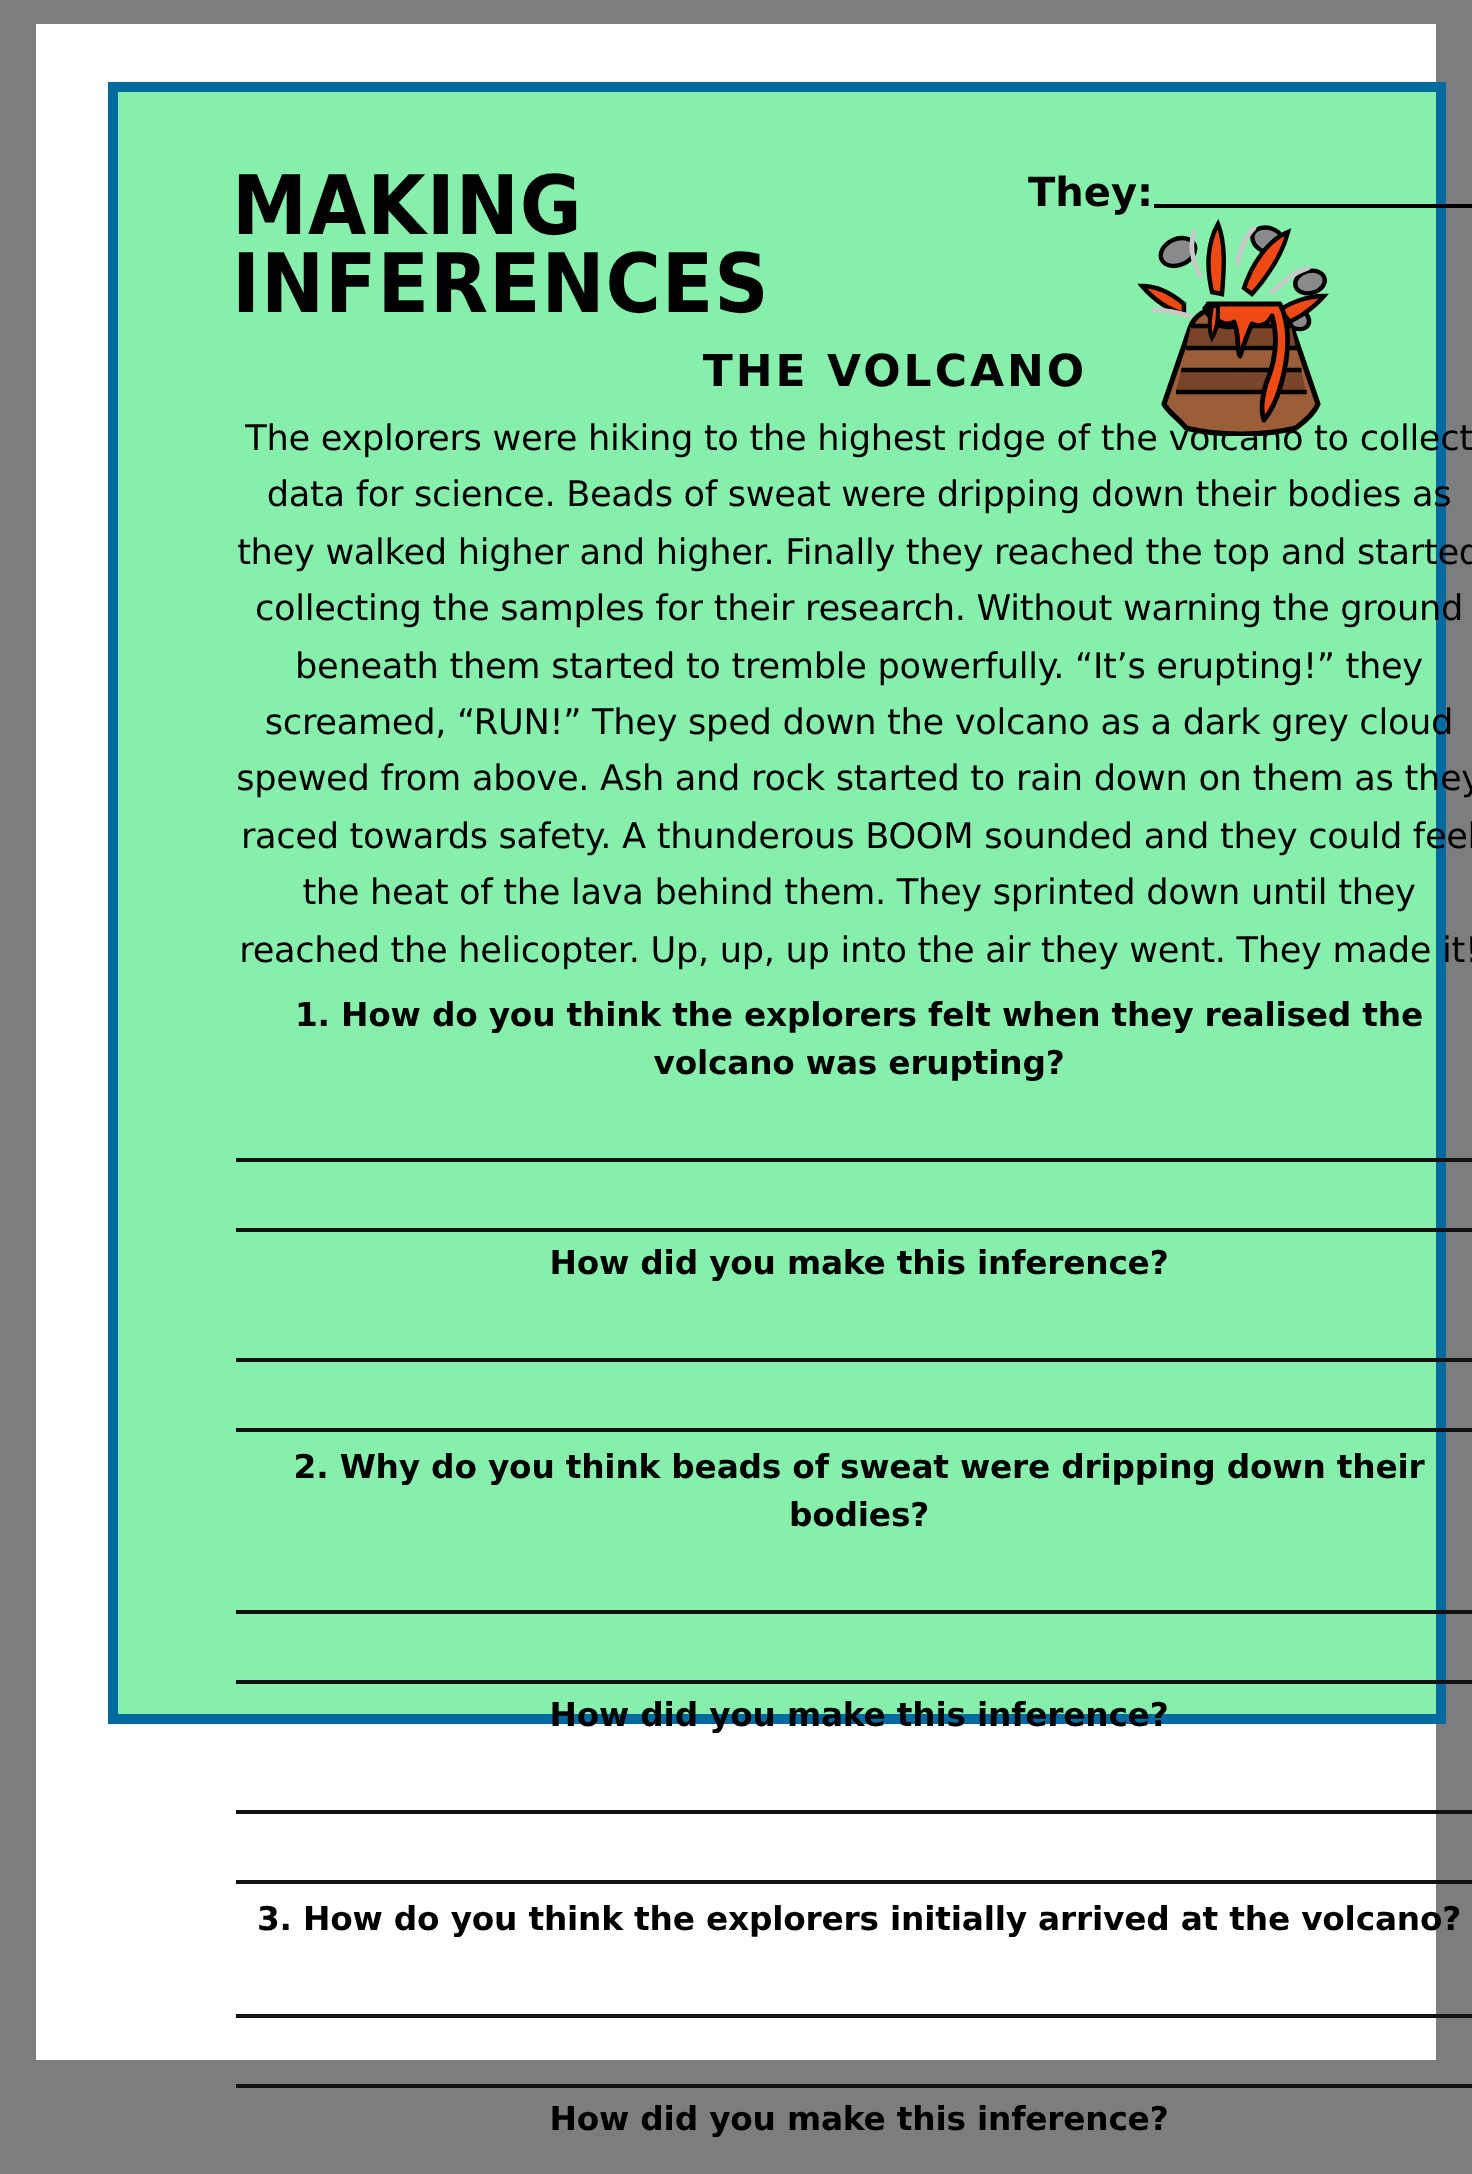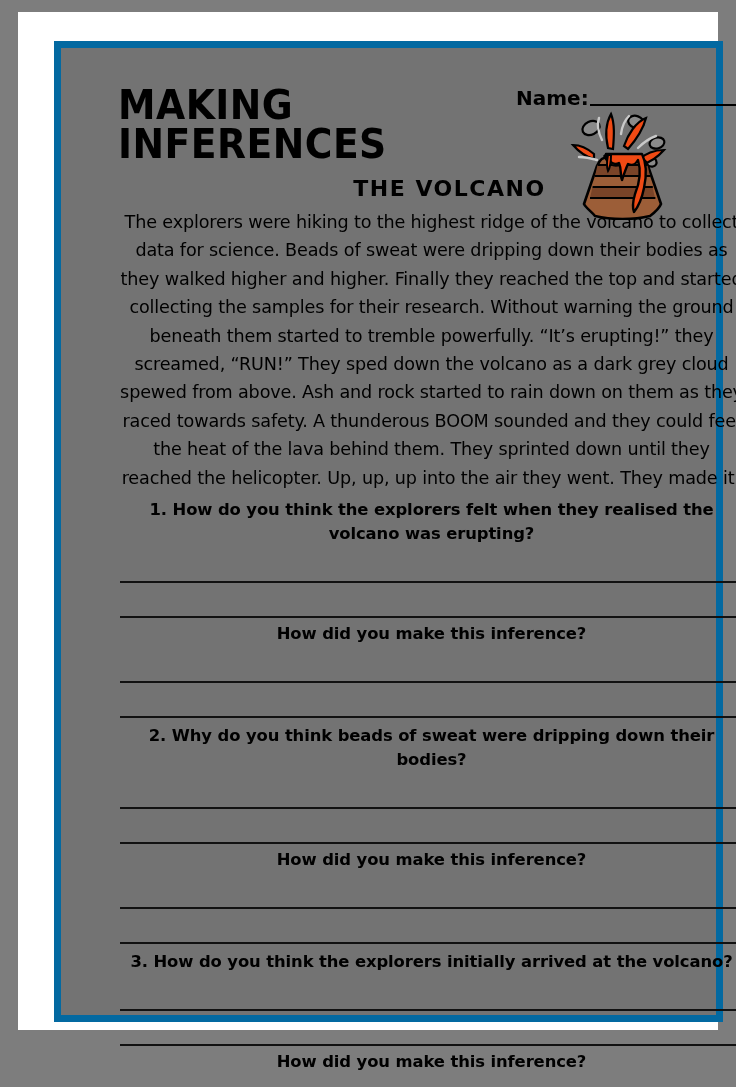--- a/index.html
+++ b/index.html
@@ -33,24 +33,24 @@
     background: #ffffff;
     box-sizing: border-box;
   }
 
   
   .frame {
     position: absolute;
     left: 36px;
     top: 29px;
     width: 669px;
-    height: 981px;
-    border: 7px solid #0369a1;
+    height: 821px;
+    border: 5px solid #0369a1;
     box-sizing: border-box;
-    background: #737373;
+    background: #86efac;
   }
 
   .content {
     position: absolute;
     left: 43px;
     top: 36px;
     width: 655px;
     height: 967px;
     box-sizing: border-box;
     padding: 0 14px;
@@ -175,21 +175,21 @@
 <div class="paper">
   <div class="frame">
     <div class="content">
 
       <div class="header">
 
         <div class="title"><span>MAKING</span>
 <span>INFERENCES</span></div>
 
         <div class="name-row">
-          <span class="name-label">Name:</span>
+          <span class="name-label">They:</span>
           <span class="name-rule"></span>
         </div>
 
         <div class="volcano">
           <svg viewBox="0 0 116 112" width="116" height="112">
 
             <g stroke="#000" stroke-width="2.2" fill="#8a8a8a">
               <ellipse cx="27" cy="20" rx="9" ry="6.5" transform="rotate(-25 27 20)"></ellipse>
               <ellipse cx="72" cy="14" rx="8" ry="6" transform="rotate(20 72 14)"></ellipse>
               <ellipse cx="93" cy="35" rx="7.5" ry="5.5" transform="rotate(-15 93 35)"></ellipse>

